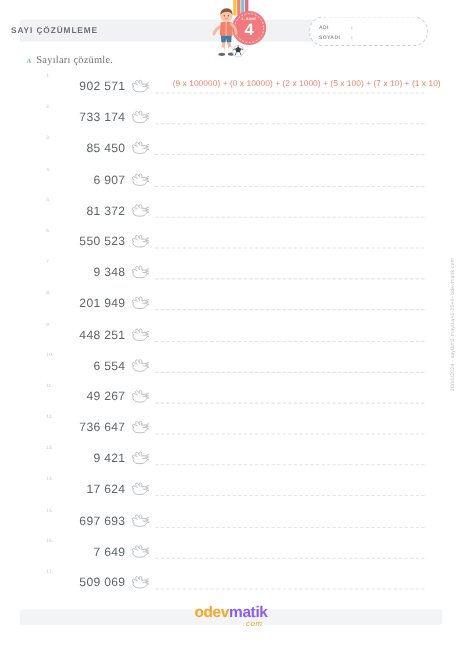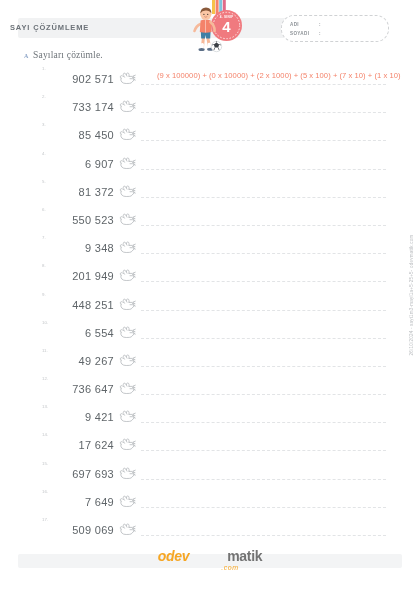--- a/index.html
+++ b/index.html
@@ -203,22 +203,22 @@
     height: 30px;
     text-align: center;
   }
   .logo-main {
     font-size: 14px;
     font-weight: 700;
     letter-spacing: -0.3px;
     line-height: 16px;
     white-space: nowrap;
   }
-  .logo-main .p1 { color: #f6a623; font-style: italic; }
-  .logo-main .p2 { color: #737373; padding-left: 38px; }
+  .logo-main .p1 { color: #f6a623; }
+  .logo-main .p2 { color: #8b5cf6; }
   .logo-sub {
     font-size: 7px;
     color: #f6a623;
     letter-spacing: 0.6px;
     line-height: 8px;
     padding-left: 40px;
     font-style: italic;
   }
 </style>
 </head>

